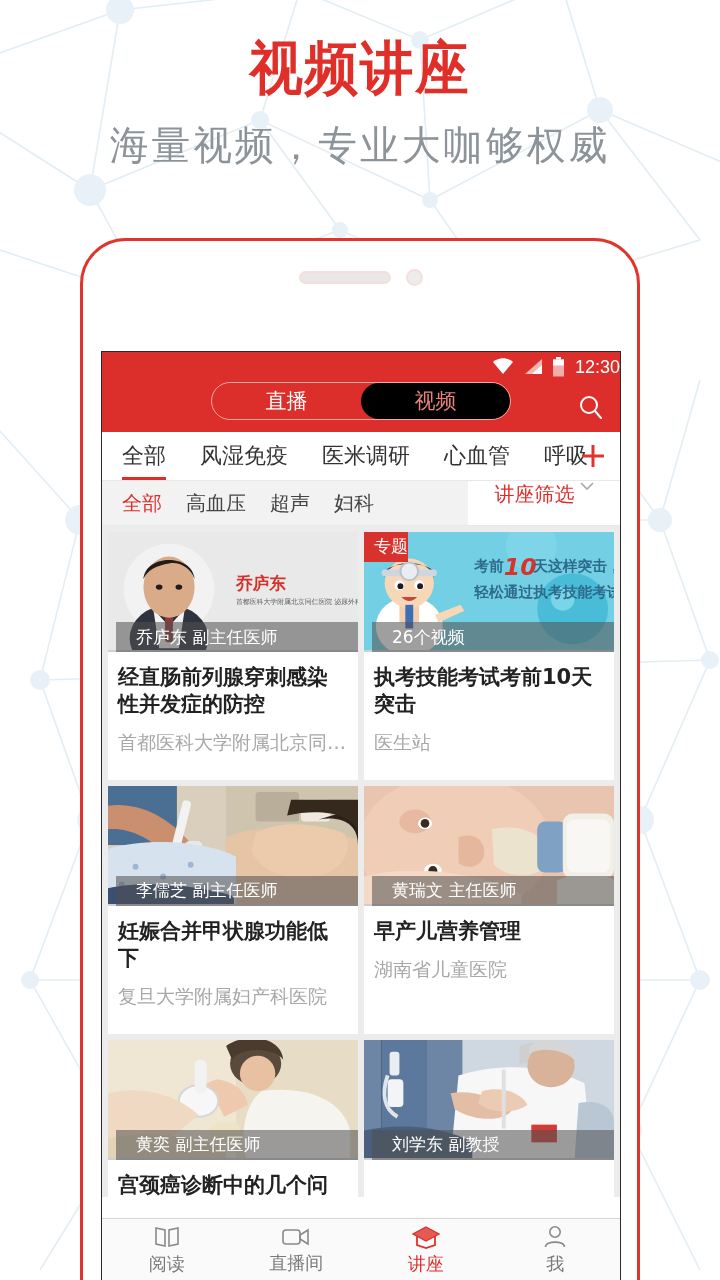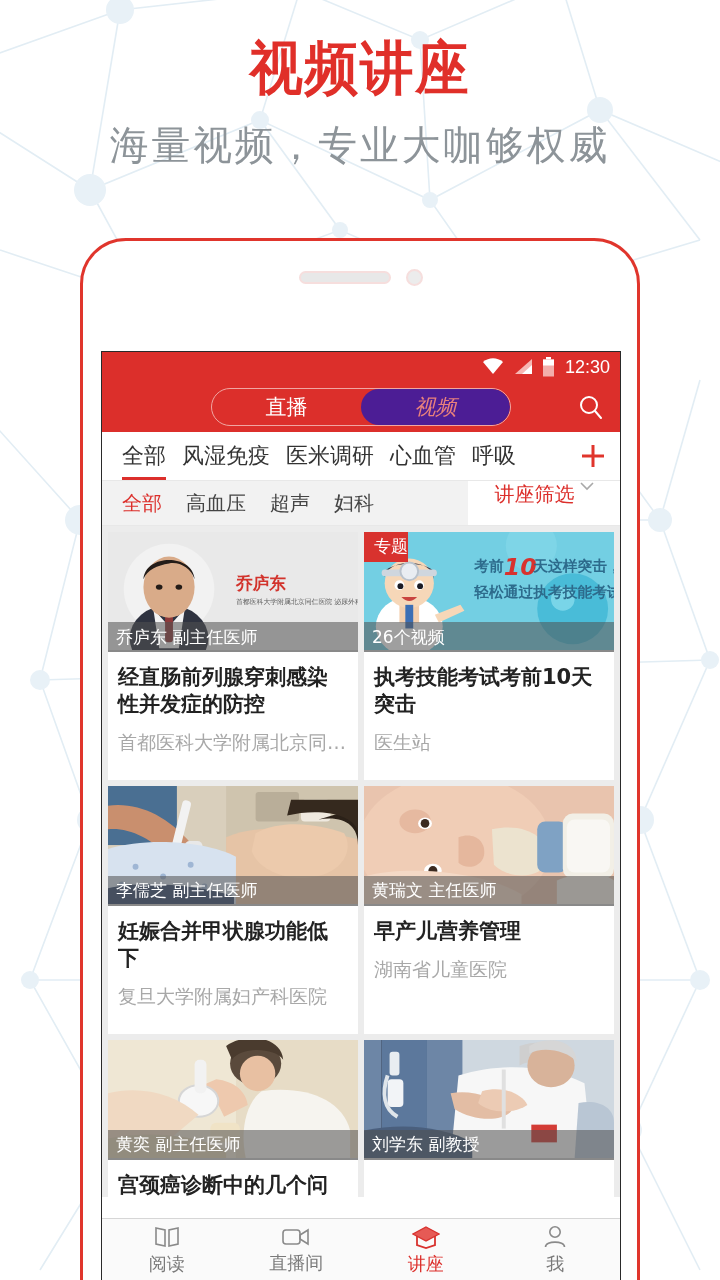--- a/index.html
+++ b/index.html
@@ -104,37 +104,37 @@
     flex-direction: column;
   }
 
   
   .statusbar {
     height: 30px;
     background: #dc2f2b;
     display: flex;
     align-items: center;
     justify-content: flex-end;
-    padding-right: 10px;
+    padding-right: 0;
     flex: none;
   }
   .status-icons { display: flex; align-items: center; gap: 9px; }
   .status-time {
     color: #fff;
     font-size: 18px;
     margin-left: 10px;
     font-family: "Liberation Sans", sans-serif;
   }
 
   
   .appbar {
     height: 50px;
     background: #dc2f2b;
     display: flex;
-    align-items: center;
+    align-items: flex-start;
     justify-content: center;
     position: relative;
     flex: none;
   }
   .segmented {
     width: 300px;
     height: 38px;
     border: 1.5px solid #f0a6a2;
     border-radius: 19px;
     display: flex;
@@ -144,24 +144,23 @@
   .seg {
     flex: 1;
     display: flex;
     align-items: center;
     justify-content: center;
     font-size: 21px;
     color: #ffffff;
     font-family: "DejaVu Sans", sans-serif;
   }
   .seg.active {
-    background: #4c1d95;
+    background: #000000;
     border-radius: 19px;
     color: #e8817c;
-    font-style: italic;
   }
   .search-btn {
     position: absolute;
     right: 14px;
     top: 50%;
     transform: translateY(-50%);
     width: 30px;
     height: 30px;
     display: flex;
     align-items: center;
@@ -175,21 +174,21 @@
     display: flex;
     align-items: center;
     position: relative;
     flex: none;
     border-bottom: 1px solid #e8e8e8;
   }
   .tab1 {
     font-size: 22px;
     color: #333333;
     padding: 0 0 0 0;
-    margin-left: 16px;
+    margin-left: 34px;
     position: relative;
     height: 100%;
     display: flex;
     align-items: center;
     font-family: "DejaVu Sans", sans-serif;
     white-space: nowrap;
   }
   .tab1:first-child { margin-left: 20px; }
   .tab1.active::after {
     content: "";
@@ -264,28 +263,28 @@
   }
   .thumb {
     position: relative;
     width: 100%;
     height: 120px;
     overflow: hidden;
     background: #cfcfcf;
   }
   .thumb-overlay {
     position: absolute;
-    left: 0; right: 0; bottom: 0;
+    left: 8px; right: 0; bottom: 0;
     height: 30px;
     background: rgba(80,80,80,0.55);
     color: #ffffff;
     font-size: 17px;
     display: flex;
     align-items: center;
-    padding-left: 8px;
+    padding-left: 20px;
     box-sizing: border-box;
     font-family: "DejaVu Sans", sans-serif;
     white-space: nowrap;
     overflow: hidden;
   }
   .badge {
     position: absolute;
     left: 0; top: 0;
     background: #d8322e;
     color: #fff;

